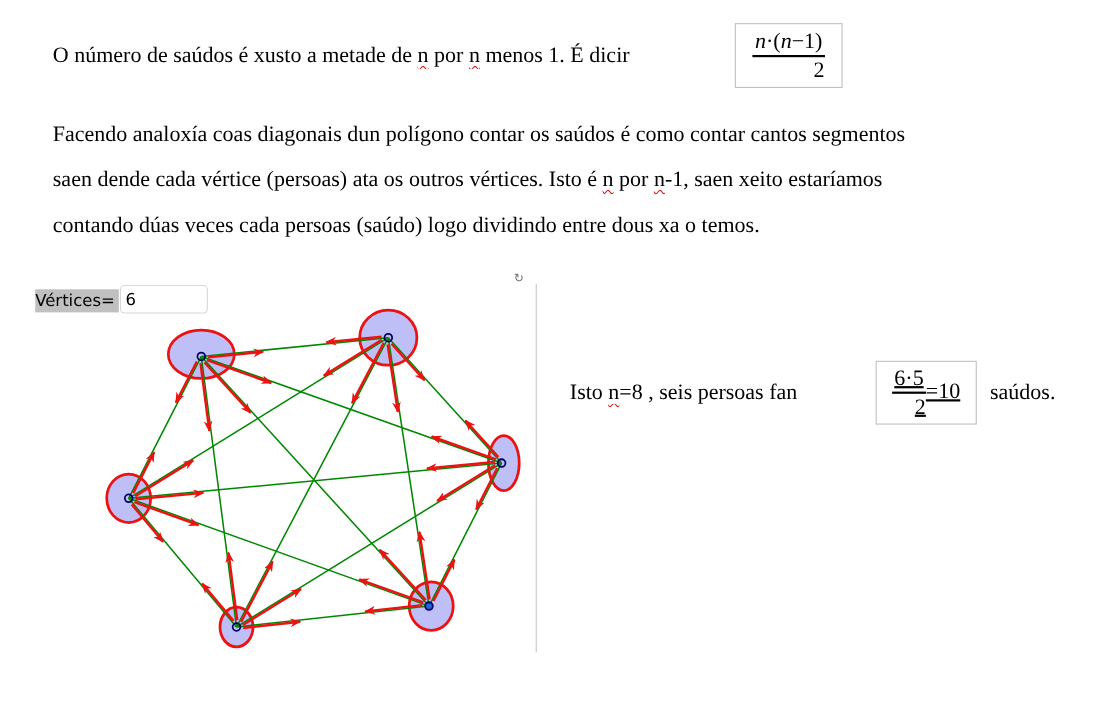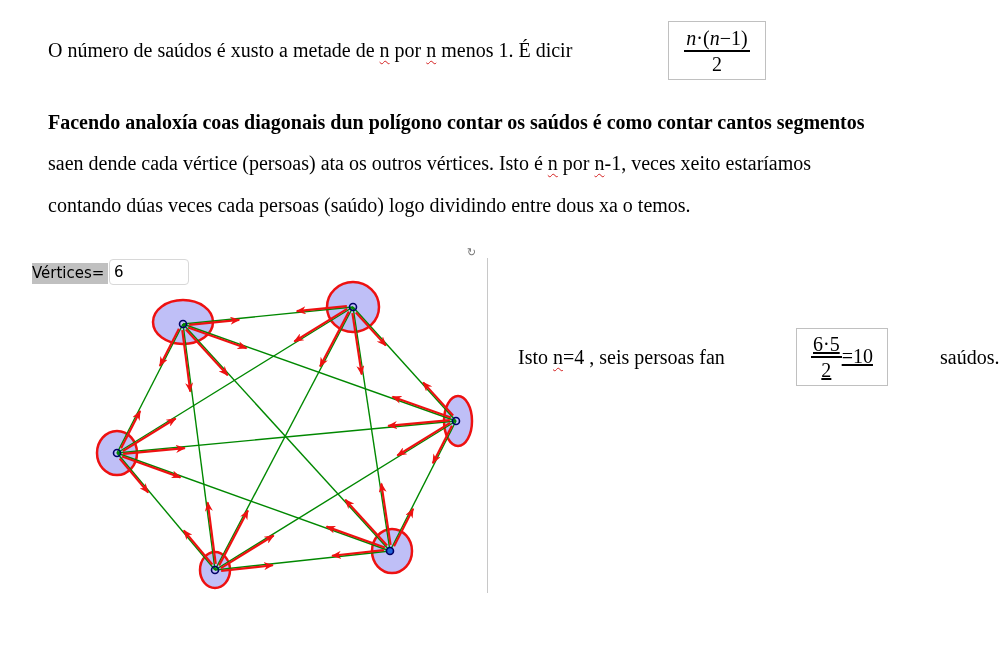--- a/index.html
+++ b/index.html
@@ -7,21 +7,21 @@
     width: 999px; height: 658px; background: #ffffff; position: relative; overflow: hidden;
     font-family: "Liberation Serif", "DejaVu Serif", serif; color: #000;
   }
   .para { position: absolute; left: 22px; font-size: 20px; white-space: nowrap; line-height: 24px; margin-left: 26px; }
   .sq { text-decoration: underline wavy #d42020; text-decoration-thickness: 1px; text-underline-offset: 3px; }
   .formula-box {
     position: absolute; border: 1px solid #c0c0c0; background: #fff;
     display: flex; align-items: center; justify-content: center;
     font-family: "Liberation Serif", "DejaVu Serif", serif; font-size: 20px;
   }
-  .frac { display: inline-flex; flex-direction: column; align-items: center; }
+  .frac { display: inline-flex; flex-direction: column; align-items: flex-end; }
   .frac .num { padding: 0 2px; border-bottom: 2px solid #000; line-height: 24px; }
   .frac .den { line-height: 24px; }
   .it { font-style: italic; }
   .applet {
     position: absolute; left: 32px; top: 248px; width: 456px; height: 344px;
     background: #ffffff;
   }
   .applet-border { position: absolute; left: 487px; top: 258px; width: 1px; height: 335px; background: #c8c8c8; }
   .reset-icon { position: absolute; left: 467px; top: 248px; width: 14px; height: 10px; color: #777; font-size: 11px; font-family: "DejaVu Sans", sans-serif; line-height: 10px; }
   .slider-label {
@@ -46,23 +46,23 @@
   <span>O número de saúdos é xusto a metade de </span><span class="sq">n</span><span> por </span><span class="sq">n</span><span> menos 1. É dicir</span>
 </div>
 
 <div class="formula-box" style="left:668px; top:21px; width:96px; height:57px;">
   <div class="frac">
     <div class="num"><span class="it">n</span><span>·(</span><span class="it">n</span><span>−1)</span></div>
     <div class="den">2</div>
   </div>
 </div>
 
-<div class="para" style="top:110px;font-weight:bold;">Facendo analoxía coas diagonais dun polígono contar os saúdos é como contar cantos segmentos</div>
+<div class="para" style="top:110px;">Facendo analoxía coas diagonais dun polígono contar os saúdos é como contar cantos segmentos</div>
 <div class="para" style="top:151px;">
-  <span>saen dende cada vértice (persoas) ata os outros vértices. Isto é </span><span class="sq">n</span><span> por </span><span class="sq">n</span><span>-1, veces xeito estaríamos</span>
+  <span>saen dende cada vértice (persoas) ata os outros vértices. Isto é </span><span class="sq">n</span><span> por </span><span class="sq">n</span><span>-1, saen xeito estaríamos</span>
 </div>
 <div class="para" style="top:193px;">contando dúas veces cada persoas (saúdo) logo dividindo entre dous xa o temos.</div>
 
 <div class="applet"></div>
 <div class="applet-border"></div>
 <div class="reset-icon">↻</div>
 
 <svg class="graph" width="999" height="658" id="graph-svg">
   <defs>
     <marker id="arrowhead" markerWidth="10" markerHeight="8" refX="9" refY="4" orient="auto" markerUnits="userSpaceOnUse">
@@ -133,22 +133,22 @@
       <circle cx="390" cy="551" r="3.5" fill="#2266dd" stroke="#000066" stroke-width="1.6"></circle>
       <circle cx="215" cy="570" r="3.5" fill="none" stroke="#000066" stroke-width="1.6"></circle>
       <circle cx="117" cy="453" r="3.5" fill="none" stroke="#000066" stroke-width="1.6"></circle>
     </g>
 </svg>
 
 <div class="slider-label"><span>Vértices=</span></div>
 <div class="vert-input">6</div>
 
 <div class="caso" style="left:518px;">
-  <span>Isto  </span><span class="sq">n</span><span>=4 , seis persoas fan</span>
+  <span>Isto  </span><span class="sq">n</span><span>=8 , seis persoas fan</span>
 </div>
 <div class="formula-box" style="left:796px; top:328px; width:90px; height:56px;text-decoration:underline;">
   <div class="frac">
     <div class="num">6·5</div>
     <div class="den">2</div>
   </div>
   <span style="margin-top:-2px;">=10</span>
 </div>
-<div class="caso" style="left:900px;margin-left:40px;">saúdos.</div>
+<div class="caso" style="left:900px;">saúdos.</div>
 
 </body></html>

